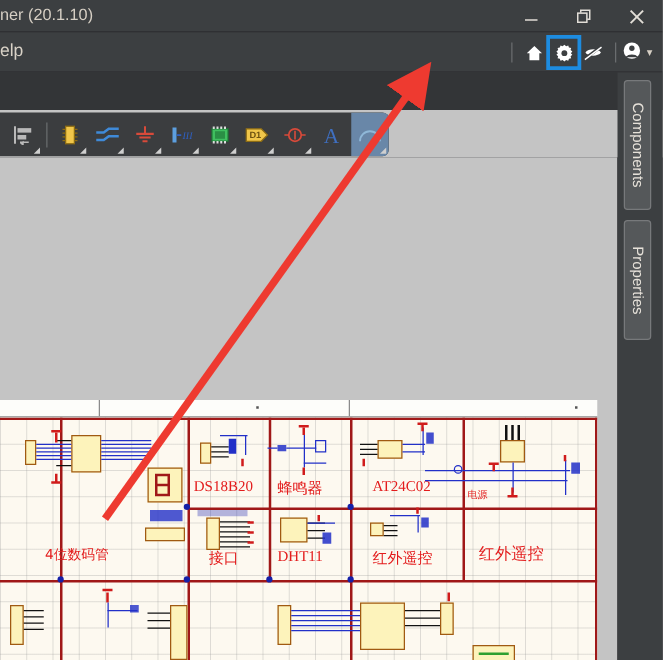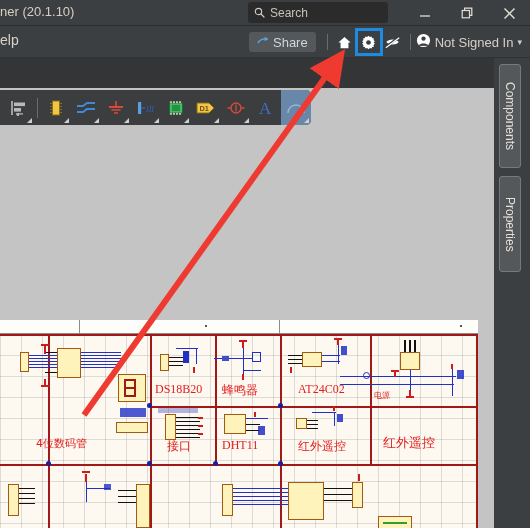--- a/index.html
+++ b/index.html
@@ -233,29 +233,20 @@
   }
 </style>
 </head>
 <body>
 
 <div id="app">
 
   <div class="titlebar">
     <div class="title-text">ner (20.1.10)</div>
 
-    <div class="searchbox">
-      <span class="search-icon">
-        <svg width="11" height="11" viewBox="0 0 16 16">
-          <circle cx="6.5" cy="6.5" r="4.6" fill="none" stroke="#cfc9bf" stroke-width="1.7"></circle>
-          <line x1="10" y1="10" x2="14.5" y2="14.5" stroke="#cfc9bf" stroke-width="1.9" stroke-linecap="round"></line>
-        </svg>
-      </span>
-      <span class="search-ph">Search</span>
-    </div>
 
     <div class="wincontrols">
       <div class="wbtn">
         <svg width="12" height="12" viewBox="0 0 12 12">
             <line x1="1" y1="9" x2="11" y2="9" stroke="#e2ded7" stroke-width="1.3"></line>
           </svg>
       </div>
       <div class="wbtn">
         <svg width="12" height="12" viewBox="0 0 12 12">
           <rect x="1.2" y="3.5" width="7.3" height="7.3" fill="none" stroke="#e2ded7" stroke-width="1.2"></rect>
@@ -269,29 +260,20 @@
         </svg>
       </div>
     </div>
   </div>
 
   <div class="menubar">
     <div class="menu-left">elp</div>
 
     <div class="menu-right">
 
-      <div class="share-btn">
-        <span>
-          <svg width="12" height="11" viewBox="0 0 14 12">
-            <path d="M1 8 C3 4 7 3 10 3" fill="none" stroke="#58a6e8" stroke-width="1.6"></path>
-            <polygon points="9,0.5 13.5,3.2 9,5.8" fill="#58a6e8"></polygon>
-          </svg>
-        </span>
-        <span class="lbl">Share</span>
-      </div>
 
       <div class="vdiv"></div>
 
       <div class="iconbtn">
         <svg width="15" height="15" viewBox="0 0 16 16">
           <path d="M8 2 L14.5 8 L12.2 8 L12.2 14 L3.8 14 L3.8 8 L1.5 8 Z" fill="#ffffff"></path>
         </svg>
       </div>
 
       <div class="iconbtn highlighted">
@@ -313,21 +295,20 @@
 
       <div class="account">
         <span>
           <svg width="15" height="15" viewBox="0 0 16 16">
             <circle cx="8" cy="8" r="7" fill="#ffffff"></circle>
             <circle cx="8" cy="6" r="2.3" fill="#3c3f41"></circle>
             <path d="M3.2 13.4 C4.2 10.6 11.8 10.6 12.8 13.4 Z" fill="#3c3f41"></path>
             <path d="M3.2 12.6 L12.8 12.6 L12.8 13.6 L3.2 13.6 Z" fill="#3c3f41"></path>
           </svg>
         </span>
-        <span>Not Signed In</span>
         <span class="caret">▾</span>
       </div>
     </div>
   </div>
 
   <div class="darkstrip"></div>
 
   <div class="toolbar-band"></div>
   <div class="toolbar">
 

